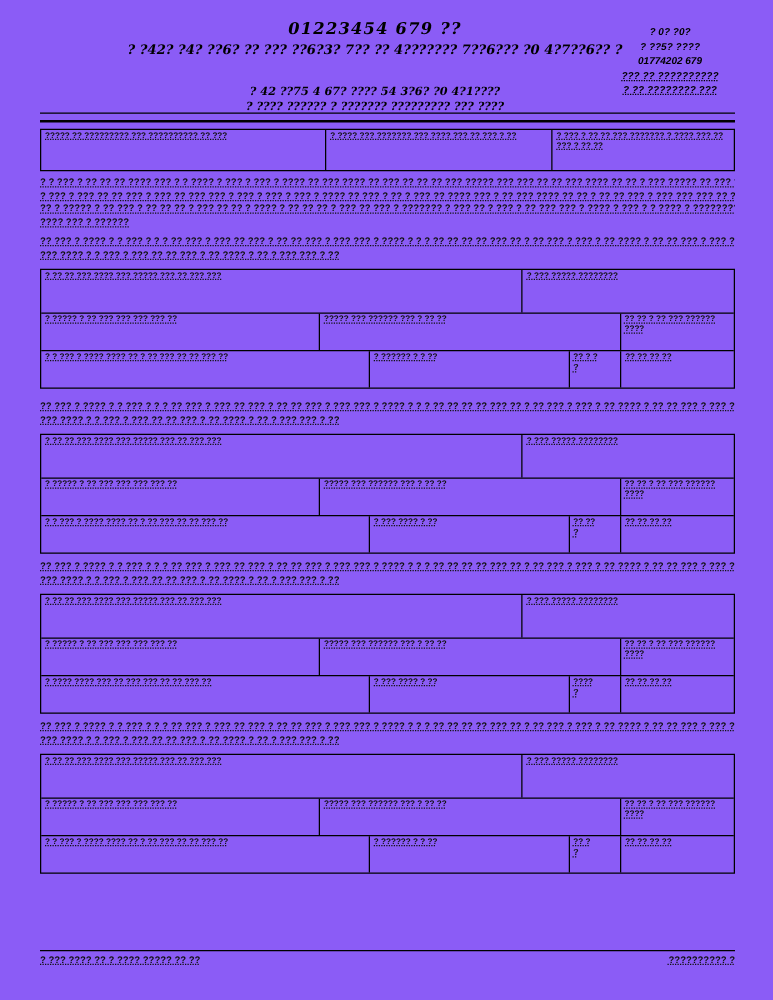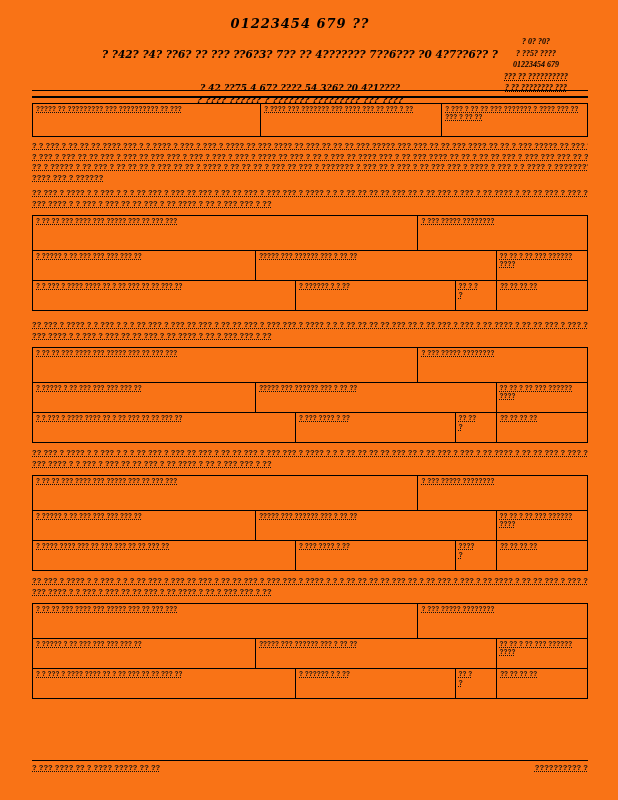--- a/index.html
+++ b/index.html
@@ -1,33 +1,33 @@
 <!DOCTYPE html>
 <html><head>
 <meta charset="utf-8">
 <style>
   html,body{margin:0;padding:0;background:#fff;}
-  #page{position:relative;width:618px;height:800px;background:#f97316;color:#000;
+  #page{position:relative;width:618px;height:800px;background:#8b5cf6;color:#000;
         font-family:"Liberation Sans",sans-serif;overflow:hidden;}
 
   
   .g{font-weight:700;color:#111;
      text-decoration:underline dotted 1px;text-underline-offset:1px;
      letter-spacing:0px;}
   .nowrapfill{white-space:nowrap;overflow:hidden;text-align:justify;text-align-last:justify;}
 
   
   .hdr-center{position:absolute;left:60px;top:16px;width:480px;text-align:center;
               font-family:"DejaVu Serif",serif;font-style:italic;font-weight:700;}
   .hdr-title1{font-size:13px;line-height:15px;letter-spacing:1px;}
-  .hdr-title2{font-size:10.5px;line-height:14px;margin-top:16px;}
+  .hdr-title2{font-size:10.5px;line-height:14px;margin-top:2px;}
   .hdr-sub1{font-size:9px;line-height:12px;margin-top:21px;}
   .hdr-sub2{font-size:9px;line-height:12px;}
-  .hdr-info{position:absolute;left:480px;top:36px;width:112px;text-align:center;
-            font-family:Liberation Serif, serif;font-style:italic;font-weight:700;
+  .hdr-info{position:absolute;left:480px;top:20px;width:112px;text-align:center;
+            font-family:Liberation Sans, sans-serif;font-style:italic;font-weight:700;
             font-size:8px;line-height:11.5px;}
   .hdr-info .ln{white-space:nowrap;}
   .hdr-info .dot{text-decoration:underline dotted 1px;text-underline-offset:1px;}
 
   .rule-thin{position:absolute;left:32px;width:556px;height:0;border-top:1.2px solid #000;}
   .rule-thick{position:absolute;left:32px;width:556px;height:0;border-top:2.4px solid #000;}
 
   
   .idrow{position:absolute;left:32px;top:103px;width:556px;height:34px;display:flex;
          border:1px solid #000;box-sizing:border-box;}
@@ -67,21 +67,21 @@
   <div class="hdr-center">
     <div class="hdr-title1">01223454 679 ??</div>
     <div class="hdr-title2">? ?42? ?4? ??6? ?? ??? ??6?3? 7?? ?? 4??????? 7??6??? ?0 4?7??6?? ?</div>
     <div class="hdr-sub1">? 42 ??75 4 67? ???? 54 3?6? ?0 4?1????</div>
     <div class="hdr-sub2">? ???? ?????? ? ???????  ????????? ??? ????</div>
   </div>
 
   <div class="hdr-info">
     <div class="ln">? 0? ?0?</div>
     <div class="ln">? ??5? ????</div>
-    <div class="ln">01223454 679</div>
+    <div class="ln">01774202 679</div>
     <div class="ln dot">??? ?? ??????????</div>
     <div class="ln dot">? ?? ???????? ???</div>
   </div>
 
   <div class="rule-thin" style="top:90px"></div>
   <div class="rule-thick" style="top:96px"></div>
 
   <div class="idrow">
     <div class="idbox id1">
       <span class="g lbl">????? ?? ????????? ??? ?????????? ?? ???</span>

